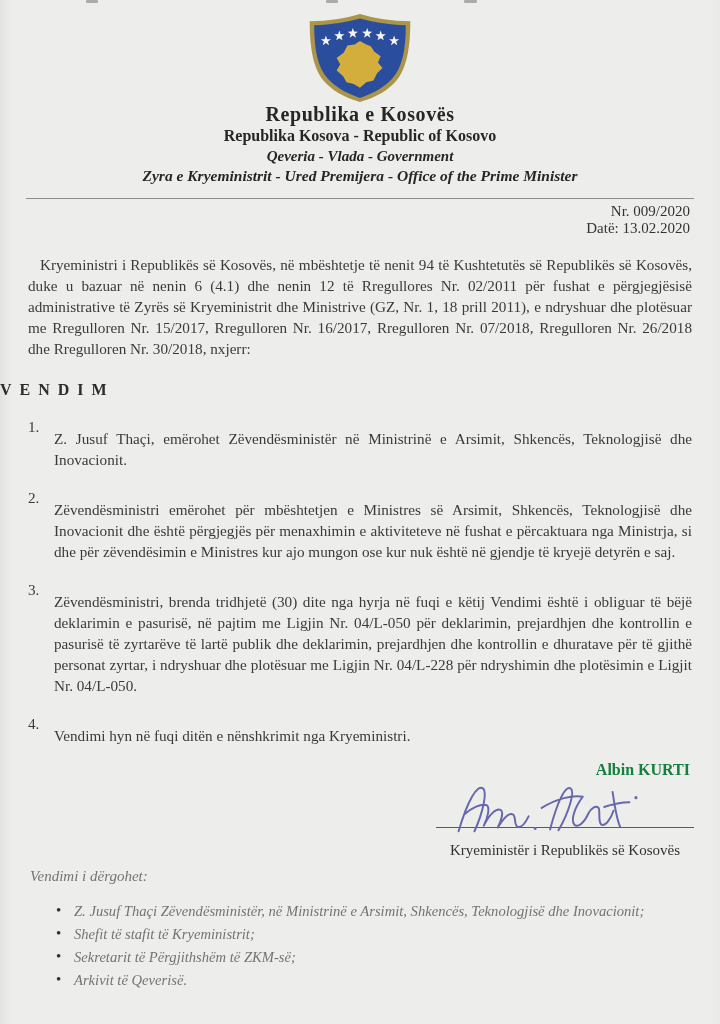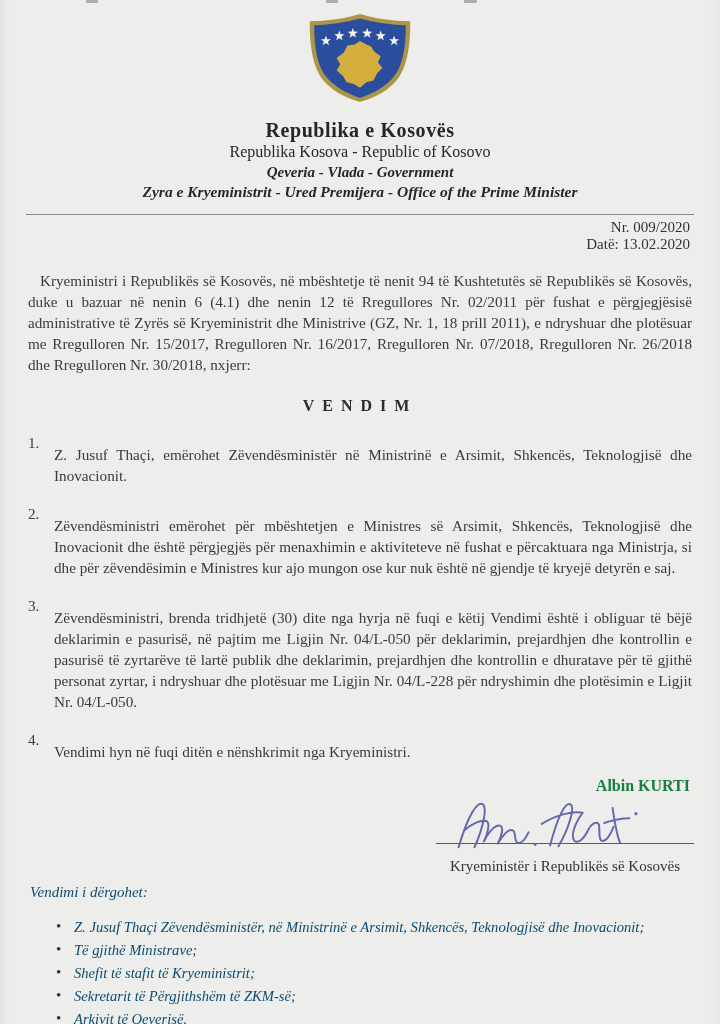--- a/index.html
+++ b/index.html
@@ -13,47 +13,47 @@
     position:relative;
     overflow:hidden;
   }
   .scan-mark{position:absolute;top:0;height:3px;background:#8f8f8f;border-radius:1px;opacity:.7;}
   .mark1{left:86px;width:12px;}
   .mark2{left:326px;width:12px;}
   .mark3{left:464px;width:13px;}
 
   .emblem{display:block;margin:14px auto 0;}
 
-  .header{text-align:center;color:#262626;margin-top:17px;}
+  .header{text-align:center;color:#262626;margin-top:1px;}
   .h-line1{font-size:20px;font-weight:bold;letter-spacing:.6px;line-height:23px;}
-  .h-line2{font-size:16px;font-weight:normal;line-height:20px;}
+  .h-line2{font-size:16px;font-weight:bold;line-height:20px;}
   .h-line3{font-size:15px;font-weight:bold;font-style:italic;line-height:20px;}
   .h-line4{font-size:15.5px;font-weight:bold;font-style:italic;line-height:20px;}
 
   .rule{border:none;border-top:1.6px solid #8c8c8c;margin:12px 26px 0 26px;}
 
   .meta{margin:4px 30px 0 0;text-align:right;font-size:15px;line-height:17px;color:#333;}
 
   .intro{margin:17px 28px 0 28px;font-size:15.2px;line-height:21px;text-align:justify;text-indent:12px;}
 
-  .doc-title{margin-top:22px;text-align:center;font-size:16px;font-weight:bold;letter-spacing:8px;color:#2c2c2c;}
+  .doc-title{margin-top:22px;font-size:16px;font-weight:bold;letter-spacing:8px;color:#2c2c2c;}
 
   .decision{margin:4px 28px 0 28px;}
   .d-item{display:flex;margin-top:17px;font-size:15.2px;line-height:21px;}
   .d-num{flex:0 0 26px;}
   .d-text{flex:1;text-align:justify;margin-top:12px;}
 
   .signer{margin:15px 30px 0 0;text-align:right;font-size:16px;font-weight:bold;color:#15803d;}
 
   .sig-area{width:258px;margin:0 26px 0 auto;text-align:center;}
   .sig-svg{display:block;margin:0 auto -8px auto;}
   .sig-line{border:none;border-top:1.4px solid #5a5a5a;margin:0;}
   .sig-title{font-size:15px;margin-top:14px;color:#333;}
 
-  .distribution{margin:8px 0 0 30px;font-style:italic;color:#0c4a6e;}
+  .distribution{margin:8px 0 0 30px;font-style:italic;color:#737373;}
   .dist-label{font-size:15px;line-height:18px;}
   .dist-list{margin:18px 0 17px 0;padding:0 20px 0 44px;list-style:none;}
   .dist-list li{font-size:14.6px;line-height:16px;margin-bottom:7px;position:relative;padding-left:0;}
   .dist-list li::before{content:"\2022";position:absolute;left:-18px;top:-1px;font-size:15px;color:#2e2e2e;font-style:normal;}
 </style>
 </head>
 <body>
 
 <div class="scan-mark mark1"></div>
 <div class="scan-mark mark2"></div>
@@ -125,18 +125,17 @@
     </g>
   </svg>
   <hr class="sig-line">
   <div class="sig-title">Kryeministër i Republikës së Kosovës</div>
 </div>
 
 <div class="distribution">
   <div class="dist-label">Vendimi i dërgohet:</div>
   <ul class="dist-list">
     <li>Z. Jusuf Thaçi Zëvendësministër, në Ministrinë e Arsimit, Shkencës, Teknologjisë dhe Inovacionit;</li>
-    <li>Të gjithë Ministrave;</li>
     <li>Shefit të stafit të Kryeministrit;</li>
     <li>Sekretarit të Përgjithshëm të ZKM-së;</li>
     <li>Arkivit të Qeverisë.</li>
   </ul>
 </div>
 
 </body></html>

